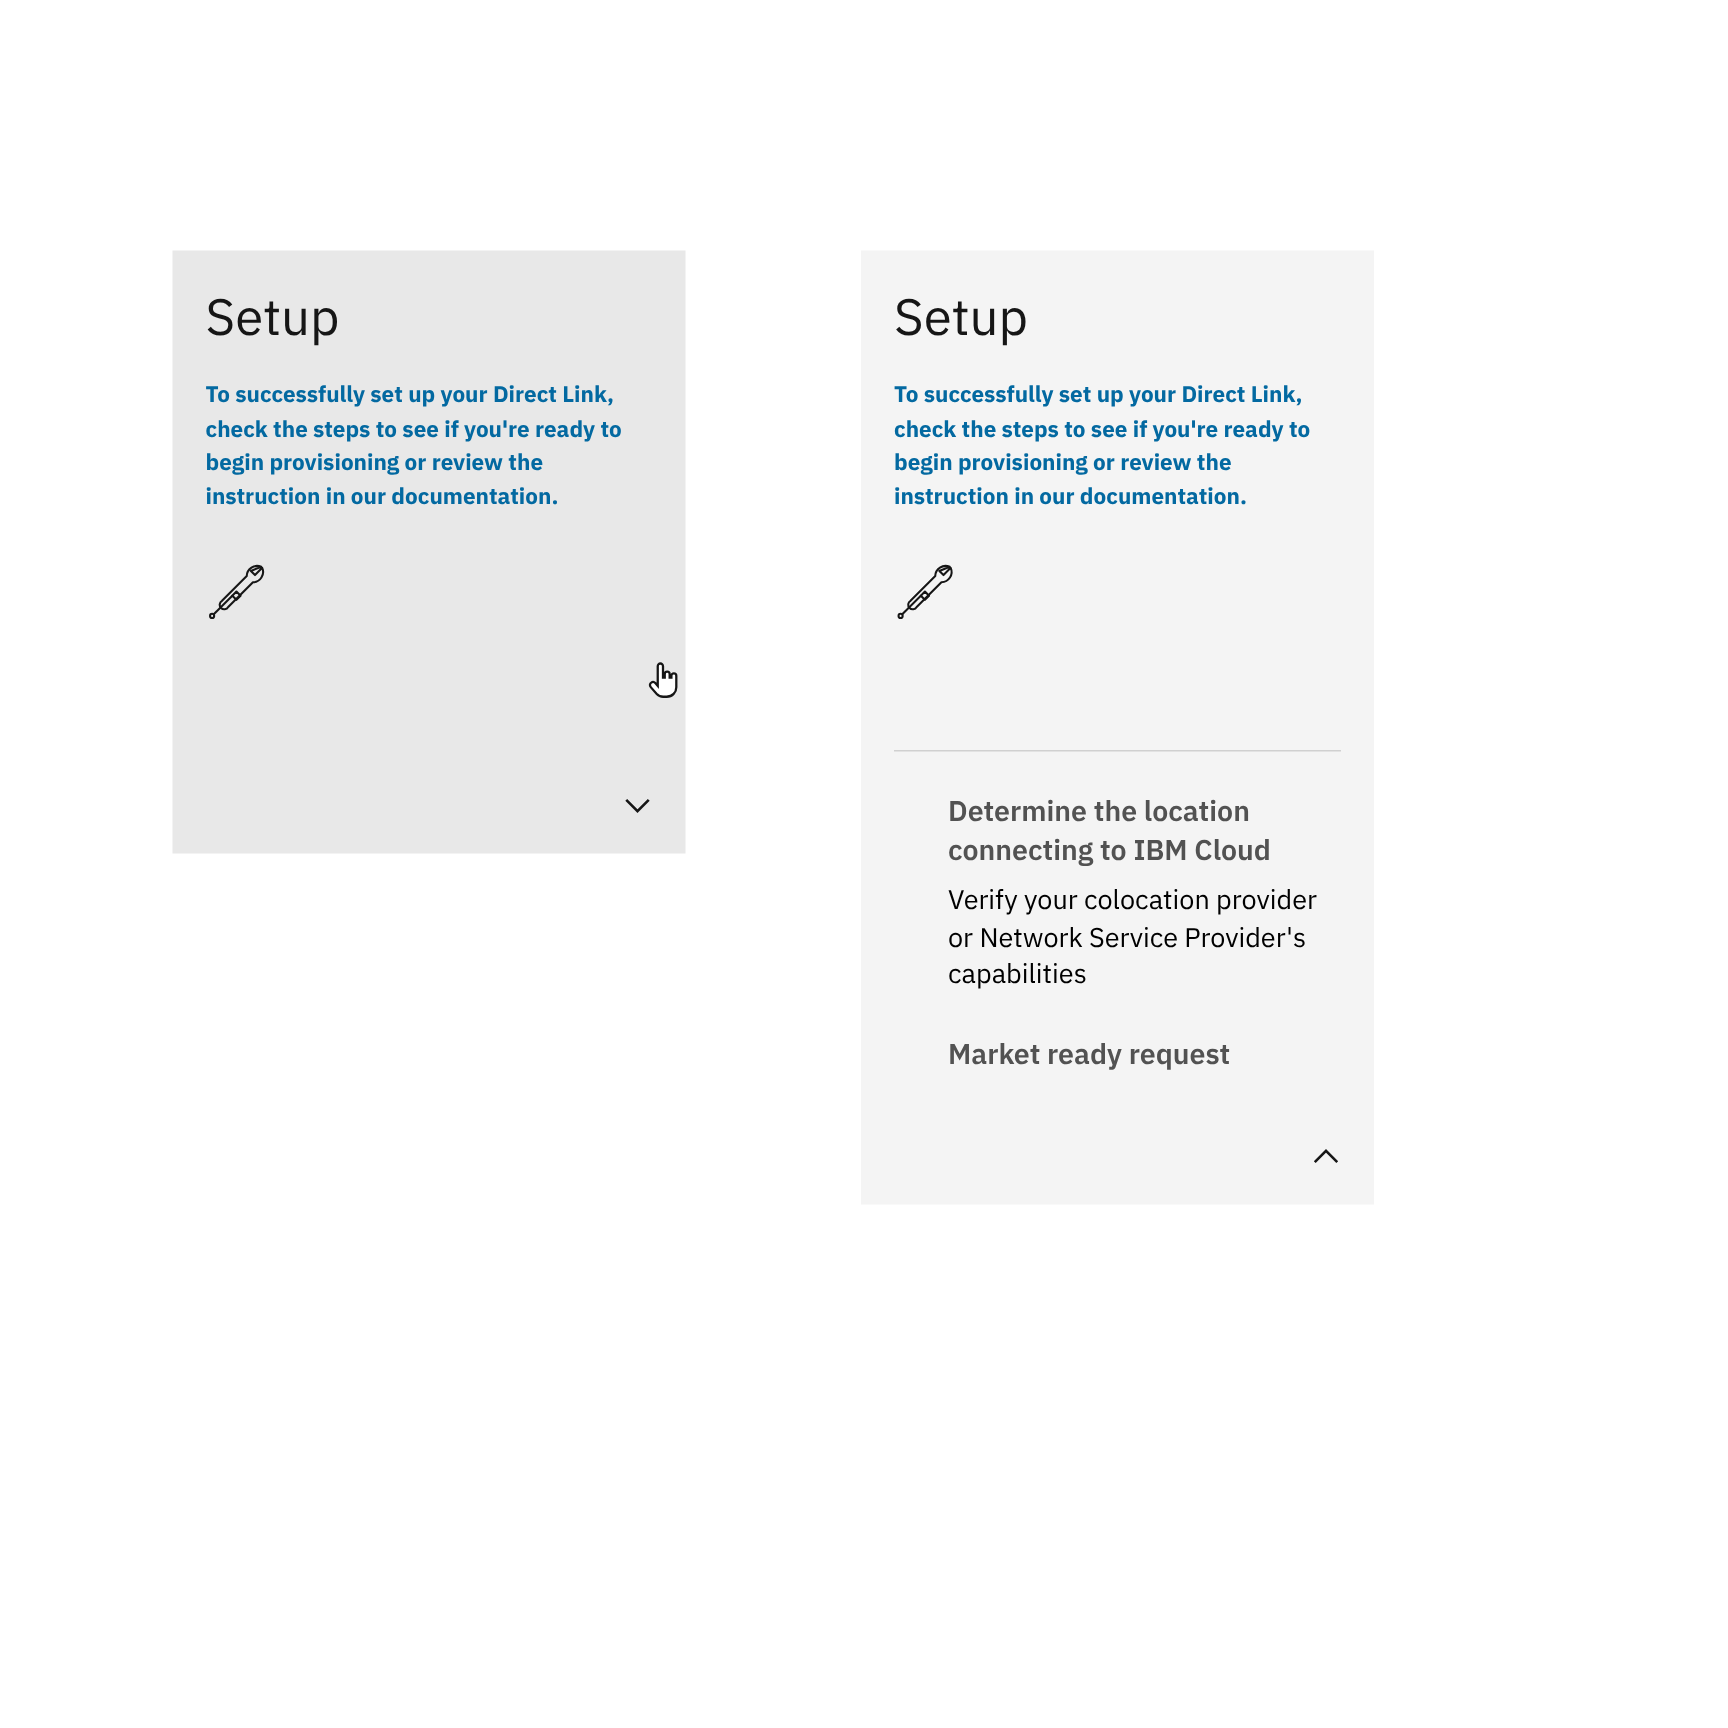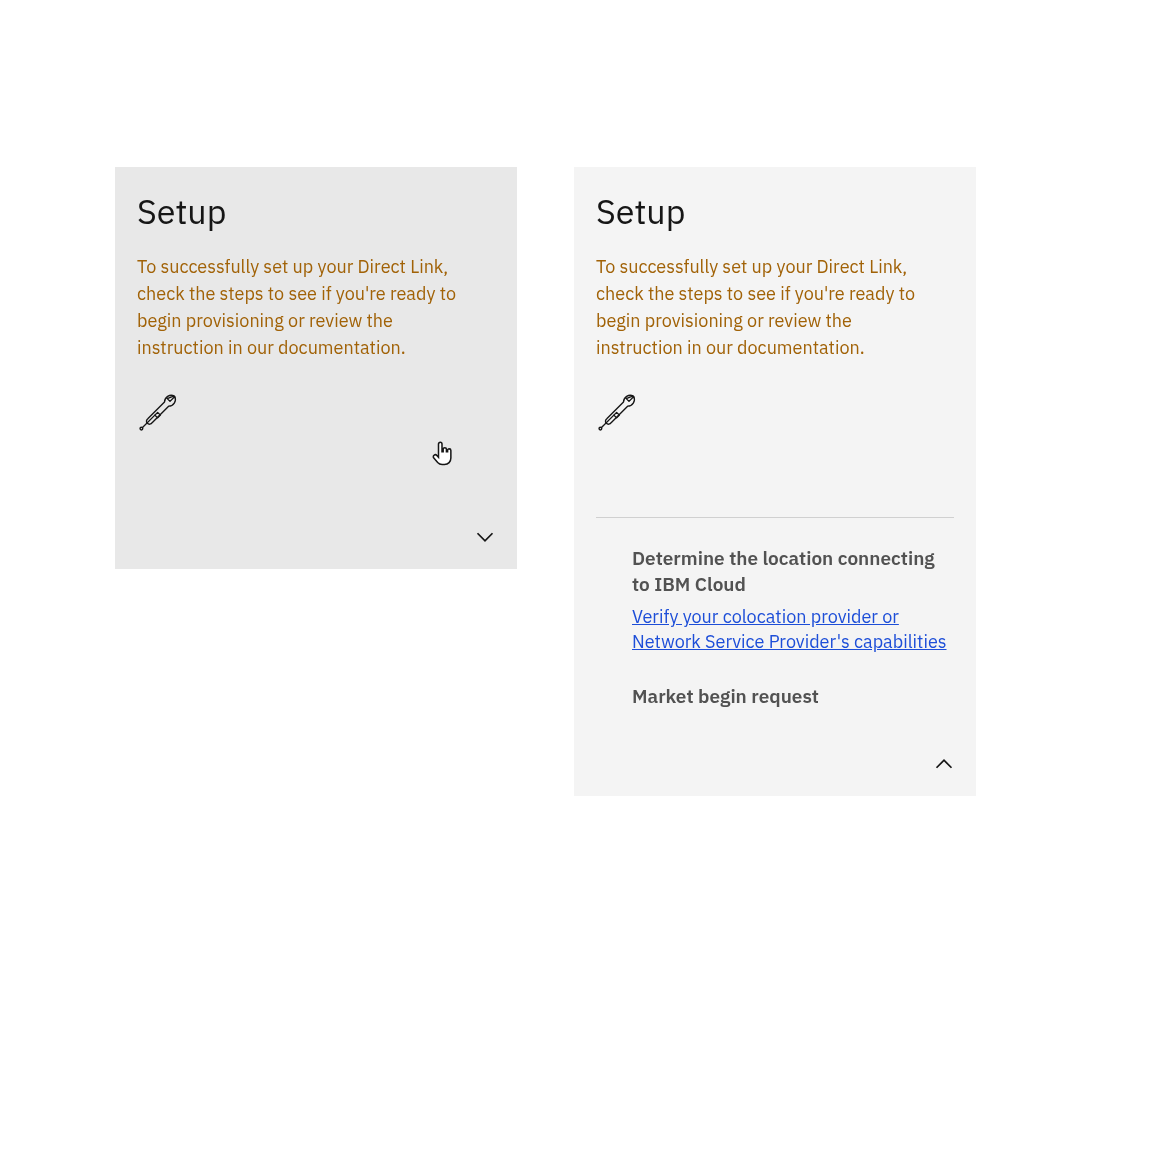--- a/index.html
+++ b/index.html
@@ -11,21 +11,21 @@
     font-family: "IBM Plex Sans", "Helvetica Neue", Arial, sans-serif;
     color: #161616;
   }
   .canvas {
     position: relative;
     width: 1152px;
     height: 1152px;
   }
   .card {
     position: absolute;
-    width: 402px;
+    width: 342px;
     box-sizing: border-box;
     padding: 22px 22px 22px 22px;
   }
   .card-left {
     left: 115px;
     top: 167px;
     height: 402px;
     background: #e8e8e8;
   }
   .card-right {
@@ -35,25 +35,25 @@
     padding-bottom: 56px;
   }
   .card h2.title {
     margin: 0 0 20px 0;
     font-size: 34px;
     font-weight: 400;
     letter-spacing: 0px;
   }
   .card p.desc {
     margin: 0 0 28px 0;
-    font-size: 18px;
+    font-size: 15px;
     line-height: 1.5;
     max-width: 320px;
-    color: #a16207;
-    font-weight: 400;
+    color: #0369a1;
+    font-weight: 700;
   }
   .icon-wrap {
     margin-top: 8px;
   }
   .icon-wrap svg {
     width: 44px;
     height: 44px;
     stroke: #161616;
     fill: none;
   }
@@ -101,22 +101,21 @@
     margin: 0 0 8px 0;
     font-size: 19px;
     line-height: 1.35;
     font-weight: 600;
     color: #525252;
   }
   .step p {
     margin: 0;
     font-size: 18px;
     line-height: 1.35;
-    color: #1d4ed8;
-    text-decoration: underline;
+    color: #000000;
   }
 </style>
 </head>
 <body>
 
 <div class="canvas">
 
   <div class="card card-left">
     <h2 class="title">Setup</h2>
     <p class="desc">To successfully set up your Direct Link, check the steps to see if you're ready to begin provisioning or review the instruction in our documentation.</p>
@@ -156,21 +155,21 @@
     </div>
 
     <hr class="divider">
 
     <div class="step">
       <h3>Determine the location connecting to IBM Cloud</h3>
       <p>Verify your colocation provider or Network Service Provider's capabilities</p>
     </div>
 
     <div class="step">
-      <h3>Market begin request</h3>
+      <h3>Market ready request</h3>
     </div>
 
     <div class="chevron">
       <svg viewBox="0 0 16 16">
           <polyline points="2,11 8,5 14,11"></polyline>
         </svg>
     </div>
   </div>
 
 </div>

